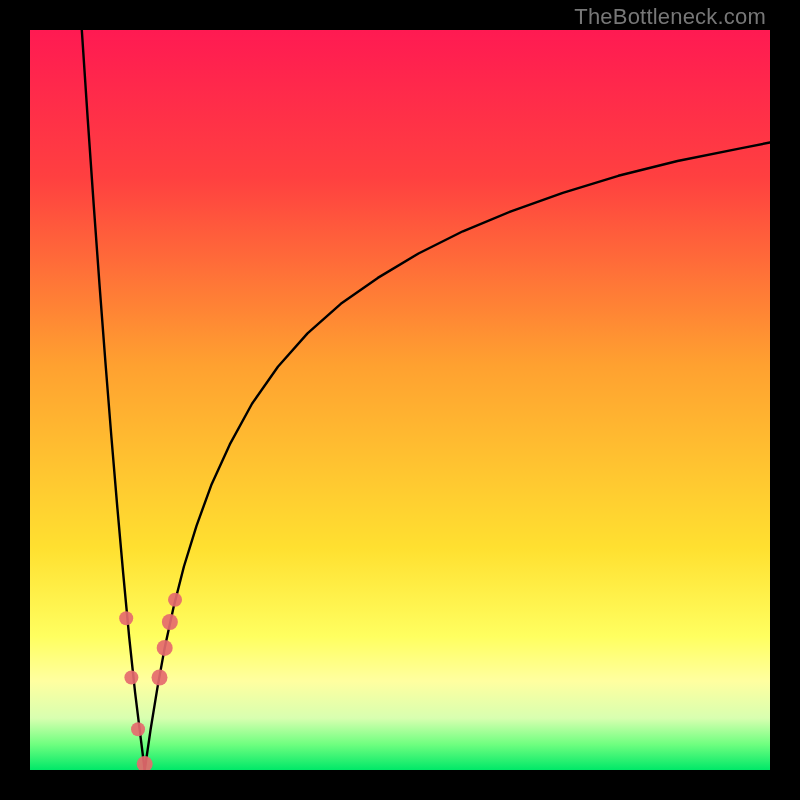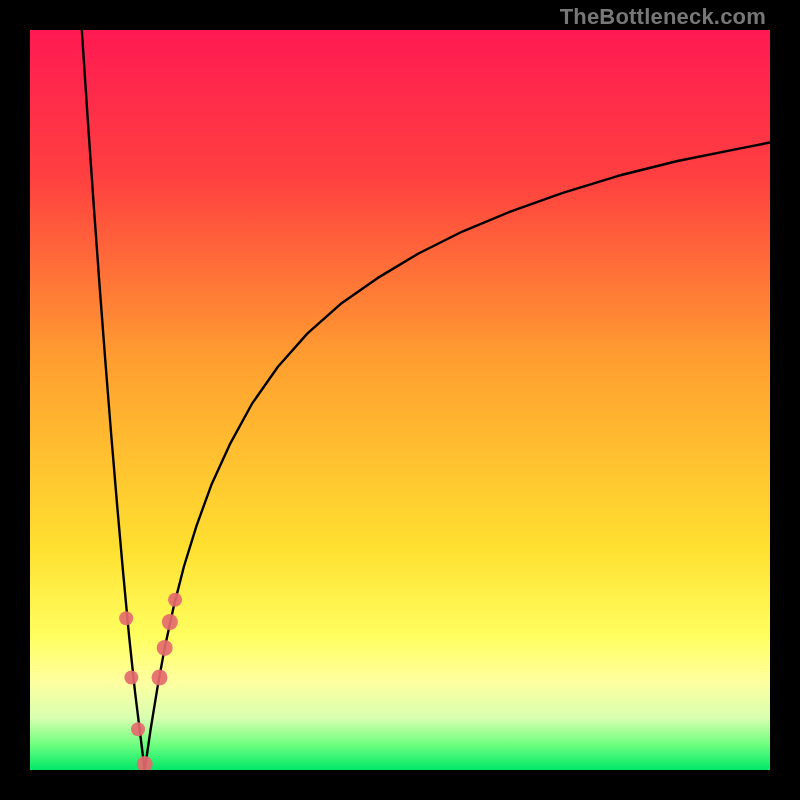--- a/index.html
+++ b/index.html
@@ -1,18 +1,18 @@
 <!DOCTYPE html>
 <html><head>
 <meta charset="utf-8">
 <style>
 html,body{margin:0;padding:0;width:800px;height:800px;overflow:hidden;font-family:Arial,Helvetica,sans-serif}
 #frame{position:relative;width:800px;height:800px;background:#000}
 #plot{position:absolute;left:30px;top:30px;width:740px;height:740px}
-#watermark{position:absolute;top:4px;right:34px;color:#777;font-size:22px;font-weight:700;letter-spacing:.2px}
+#watermark{position:absolute;top:4px;right:34px;color:#777;font-size:22px;font-weight:400;letter-spacing:.2px}
 svg{display:block}
 </style>
 </head>
 <body>
 
 <div id="frame">
   <div id="watermark">TheBottleneck.com</div>
   <div id="plot">
     <svg id="svg" xmlns="http://www.w3.org/2000/svg" viewBox="0 0 740 740" width="740" height="740">
         <defs>

